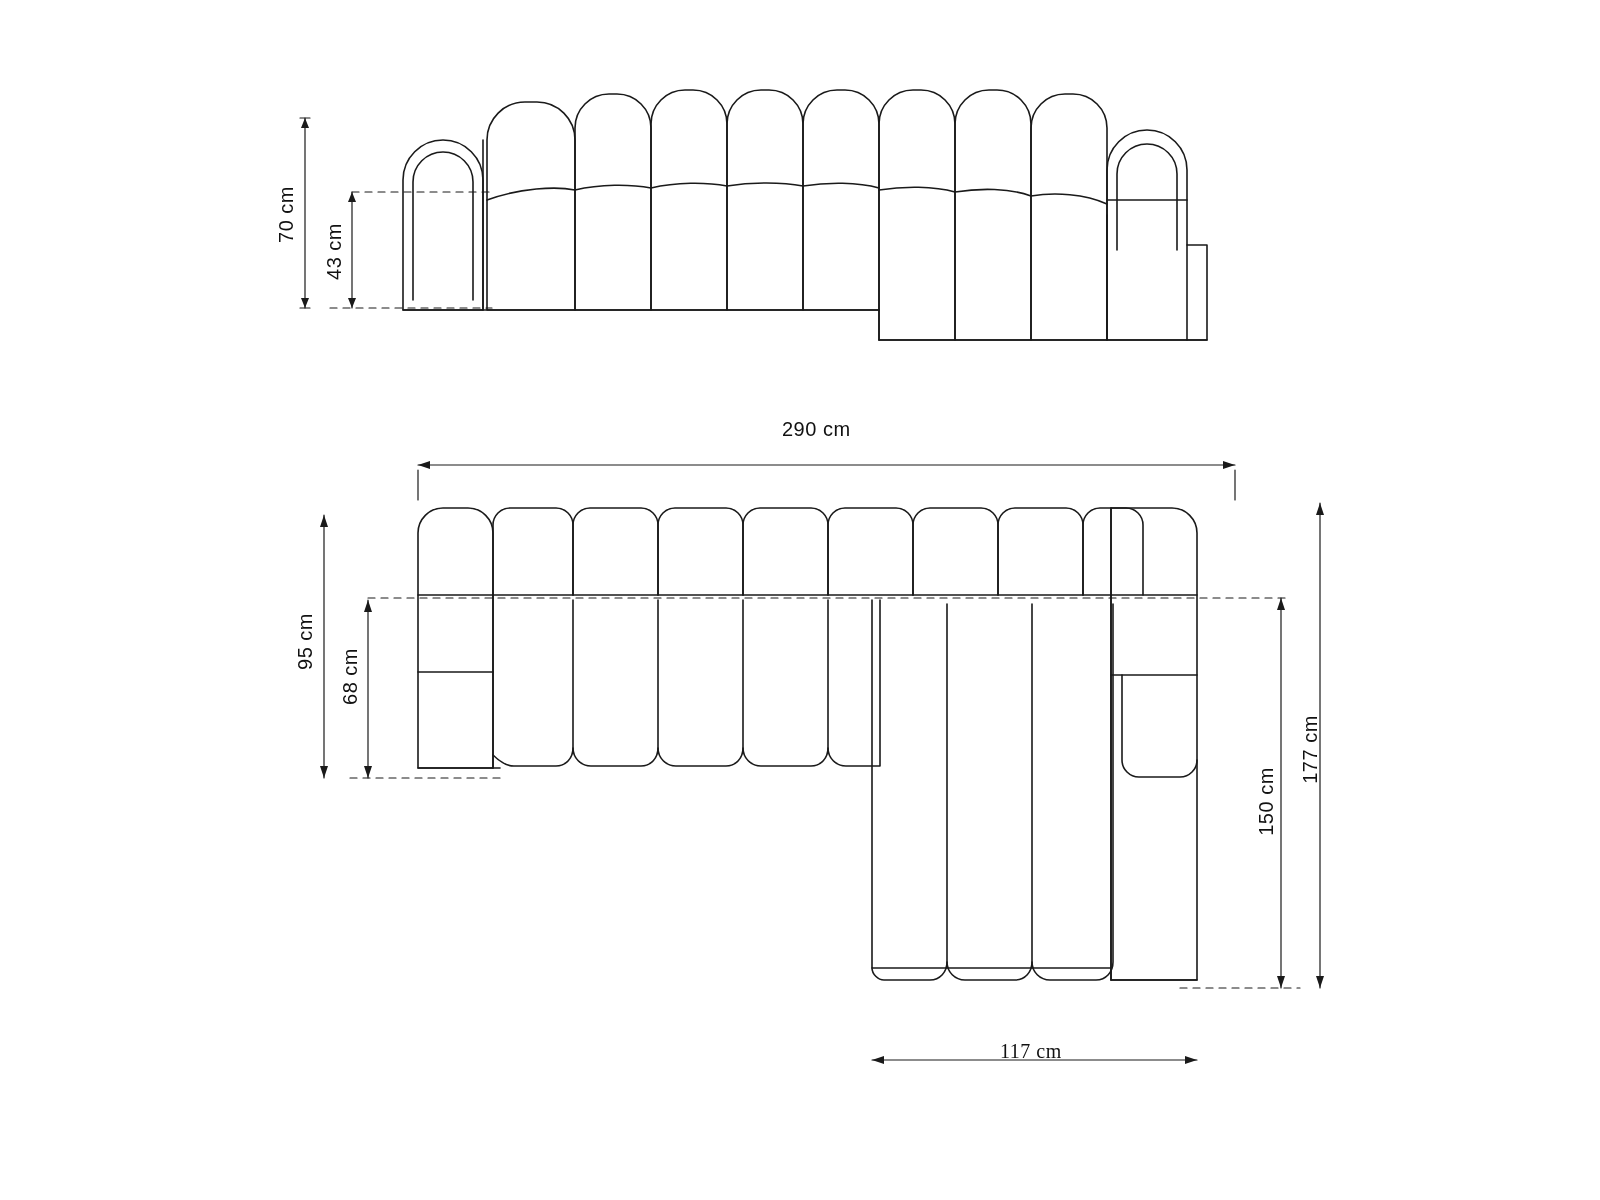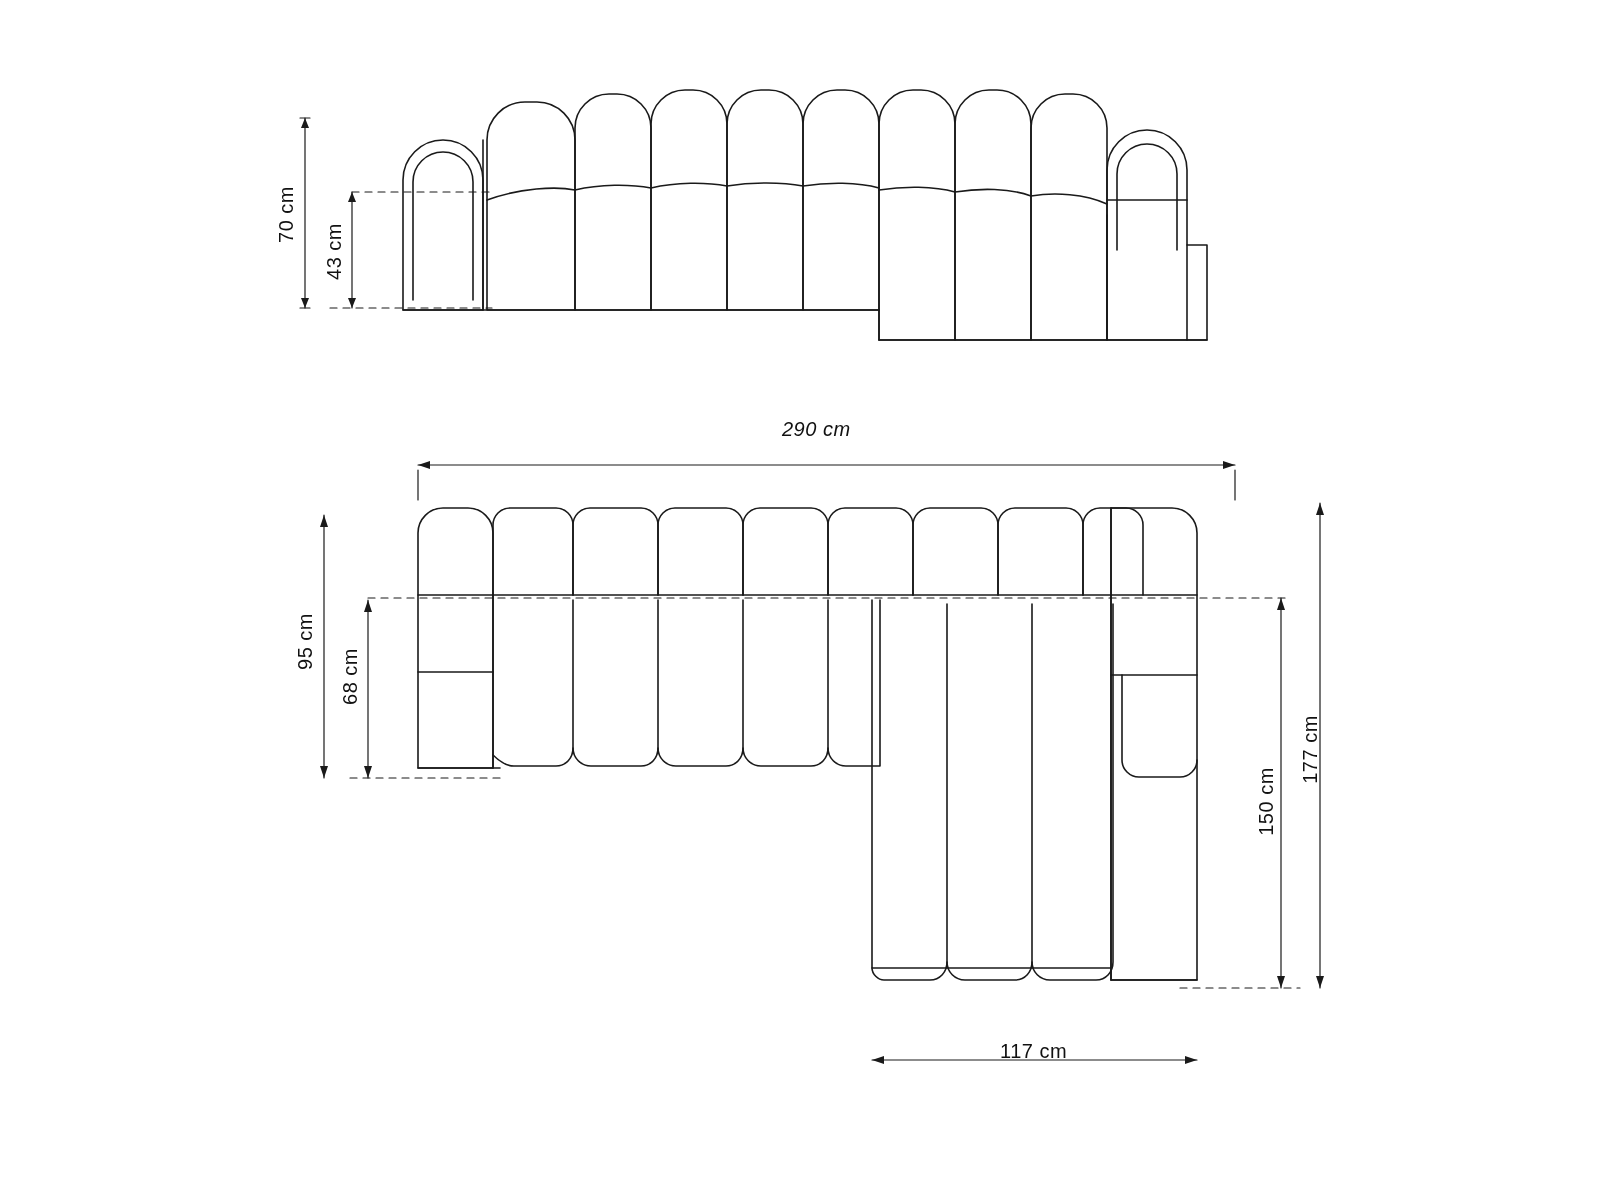--- a/index.html
+++ b/index.html
@@ -166,25 +166,25 @@
         <path d="M872,1060 L884,1056 L884,1064 Z" fill="#1a1a1a" stroke="none"></path>
         <path d="M1197,1060 L1185,1056 L1185,1064 Z" fill="#1a1a1a" stroke="none"></path>
       </g>
     </g>
   </svg>
 
   <div class="dim-label rot" style="left:258px; top:203px;">70 cm</div>
 
   <div class="dim-label rot" style="left:306px; top:240px;">43 cm</div>
 
-  <div class="dim-label" style="left:782px; top:418px;font-style:italic;">290 cm</div>
+  <div class="dim-label" style="left:782px; top:418px;">290 cm</div>
 
   <div class="dim-label rot" style="left:277px; top:630px;">95 cm</div>
 
   <div class="dim-label rot" style="left:322px; top:665px;">68 cm</div>
 
   <div class="dim-label rot" style="left:1276px; top:738px;">177 cm</div>
 
   <div class="dim-label rot" style="left:1232px; top:790px;">150 cm</div>
 
-  <div class="dim-label" style="left:1000px; top:1040px;">117 cm</div>
+  <div class="dim-label" style="left:1000px; top:1040px;font-family:Liberation Serif, serif;">117 cm</div>
 
 </div>
 
 </body></html>

